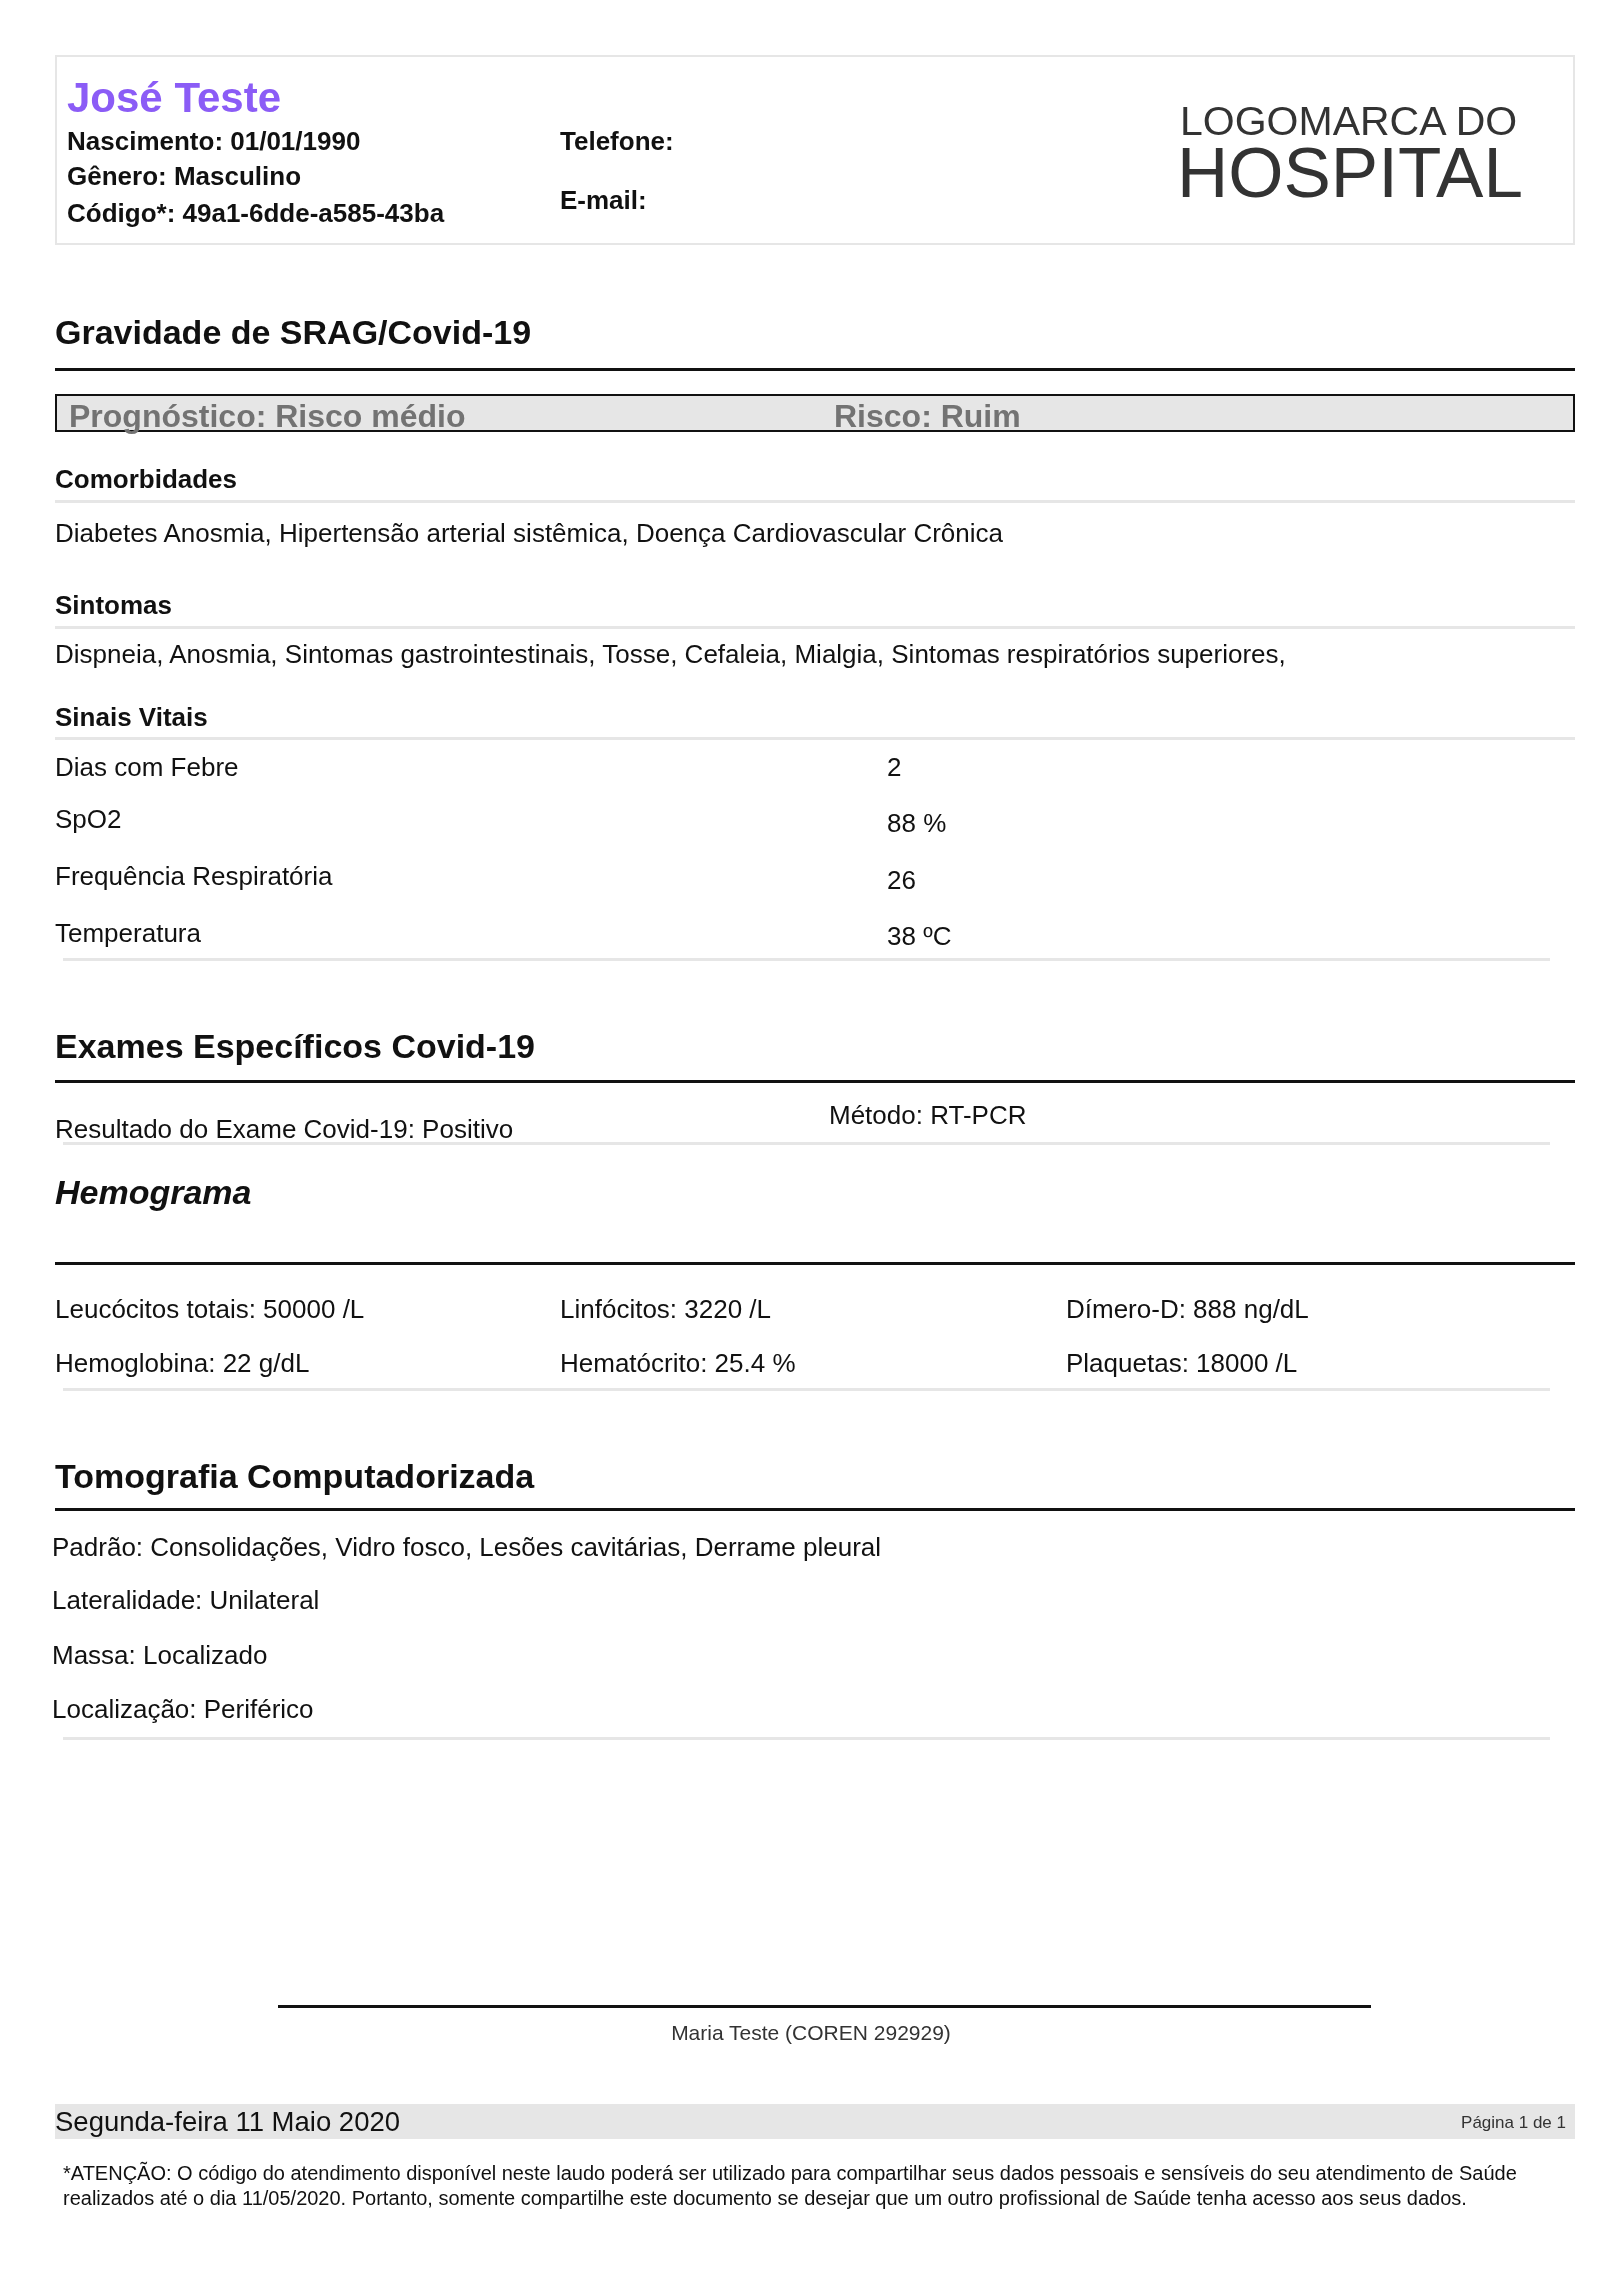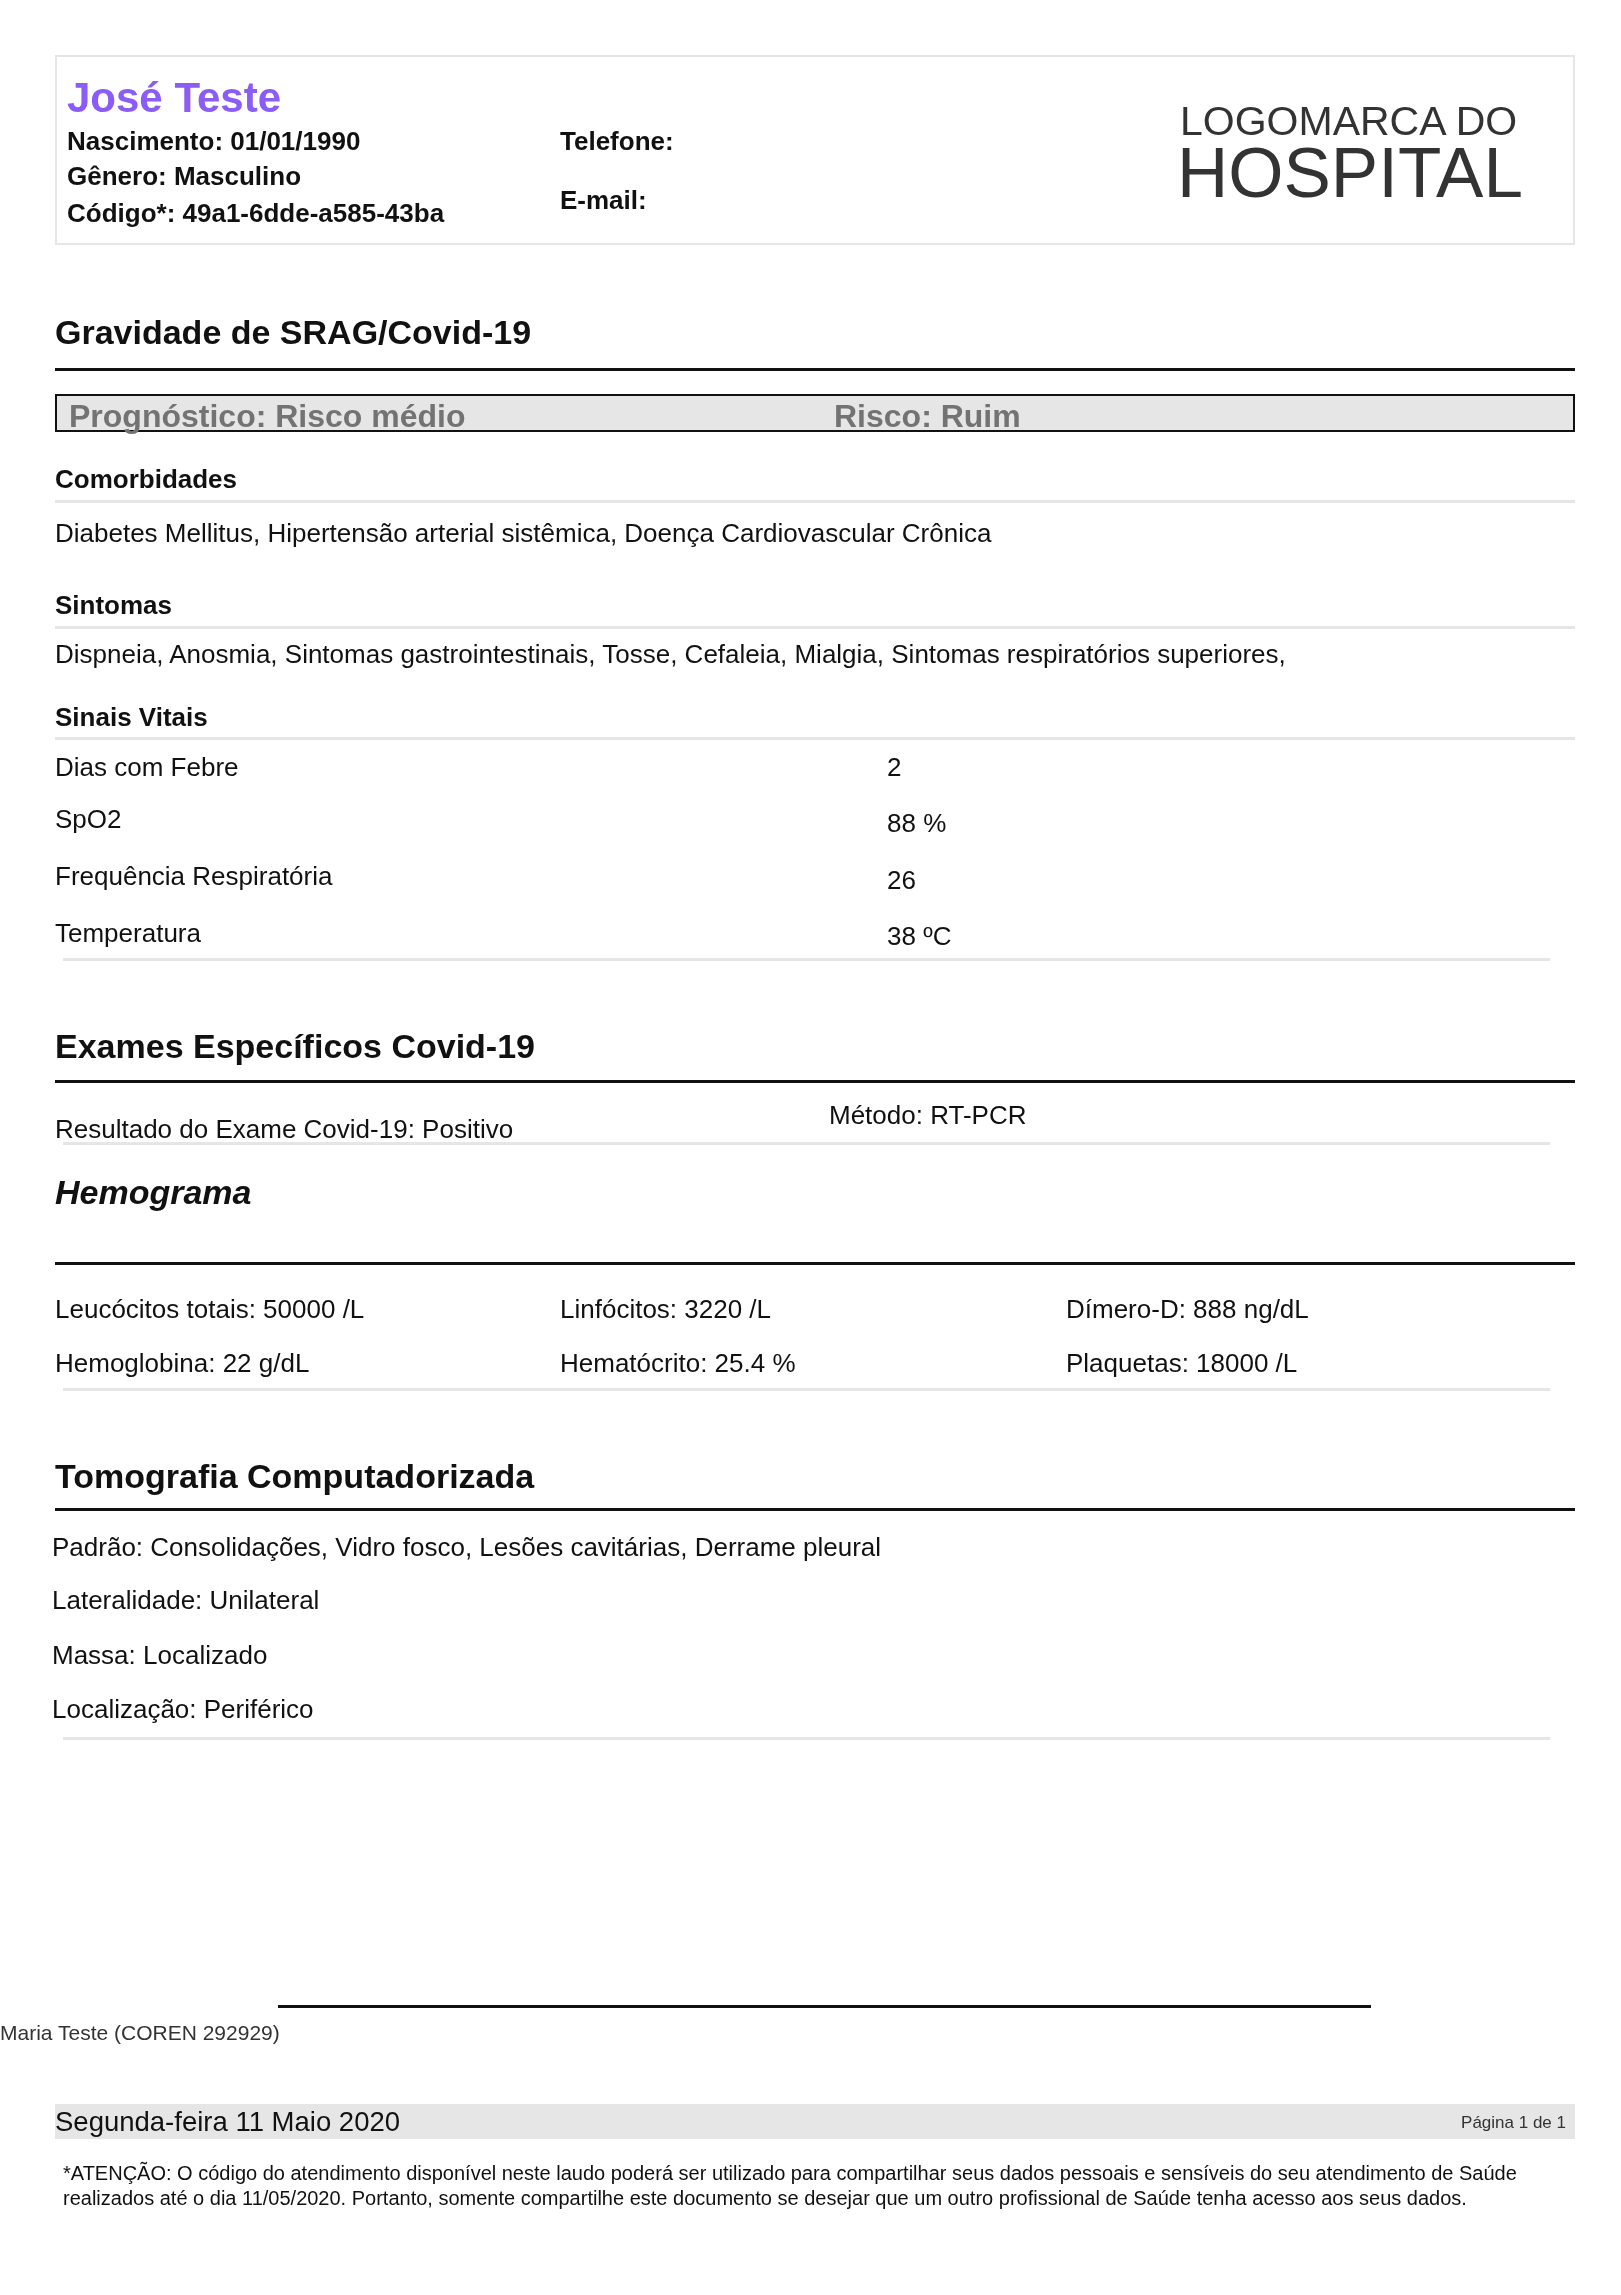--- a/index.html
+++ b/index.html
@@ -20,21 +20,21 @@
   .light-rule { height: 2.6px; background: #e6e6e6; }
 
   .txt { font-size: 26px; color: #111; line-height: 1; }
 
   
   .prog-bar { left: 55px; top: 394px; width: 1520px; height: 38px; background: #e6e6e6; border: 2.6px solid #111; box-sizing: border-box; }
   .prog-text { font-size: 32px; font-weight: bold; color: #737373; line-height: 1; text-align: center; }
 
   
   .sig-line { left: 278px; top: 2005px; width: 1093px; height: 3.3px; background: #111; }
-  .sig-name { left: 0; width: 1622px; top: 2022px; font-size: 21px; color: #333; line-height: 1; }
+  .sig-name { left: 0; width: 1622px; top: 2022px; text-align: center; font-size: 21px; color: #333; line-height: 1; }
 
   
   .footer-bar { left: 55px; top: 2104px; width: 1520px; height: 35px; background: #e6e6e6; }
   .footer-date { left: 55px; top: 2108px; font-size: 27.5px; color: #111; line-height: 1; }
   .footer-page { right: 56px; top: 2114px; font-size: 17px; color: #333; line-height: 1; }
   .disclaimer { left: 63px; top: 2161px; width: 1504px; font-size: 20px; line-height: 25px; color: #111; }
 </style>
 </head>
 <body>
 
@@ -50,21 +50,21 @@
 
 <div class="abs sec-title" style="top:315px;">Gravidade de SRAG/Covid-19</div>
 <div class="abs sec-rule" style="top:368px;"></div>
 
 <div class="abs prog-bar"></div>
 <div class="abs prog-text" style="left:69px; top:400px;">Prognóstico: Risco médio</div>
 <div class="abs prog-text" style="left:834px; top:400px;">Risco: Ruim</div>
 
 <div class="abs sub-title" style="top:466px;">Comorbidades</div>
 <div class="abs light-rule" style="left:55px; top:500px; width:1520px;"></div>
-<div class="abs txt" style="left:55px; top:520px;">Diabetes Mellitus, Hipertensão arterial sistêmica, Doença Cardiovascular Crônica</div>
+<div class="abs txt" style="left:55px; top:520px;">Diabetes Anosmia, Hipertensão arterial sistêmica, Doença Cardiovascular Crônica</div>
 
 <div class="abs sub-title" style="top:592px;">Sintomas</div>
 <div class="abs light-rule" style="left:55px; top:626px; width:1520px;"></div>
 <div class="abs txt" style="left:55px; top:641px;">Dispneia, Anosmia, Sintomas gastrointestinais, Tosse, Cefaleia, Mialgia, Sintomas respiratórios superiores,</div>
 
 <div class="abs sub-title" style="top:704px;">Sinais Vitais</div>
 <div class="abs light-rule" style="left:55px; top:737px; width:1520px;"></div>
 
 <div class="abs txt" style="left:55px; top:754px;text-align:center;">Dias com Febre</div>
 <div class="abs txt" style="left:887px; top:754px;">2</div>

